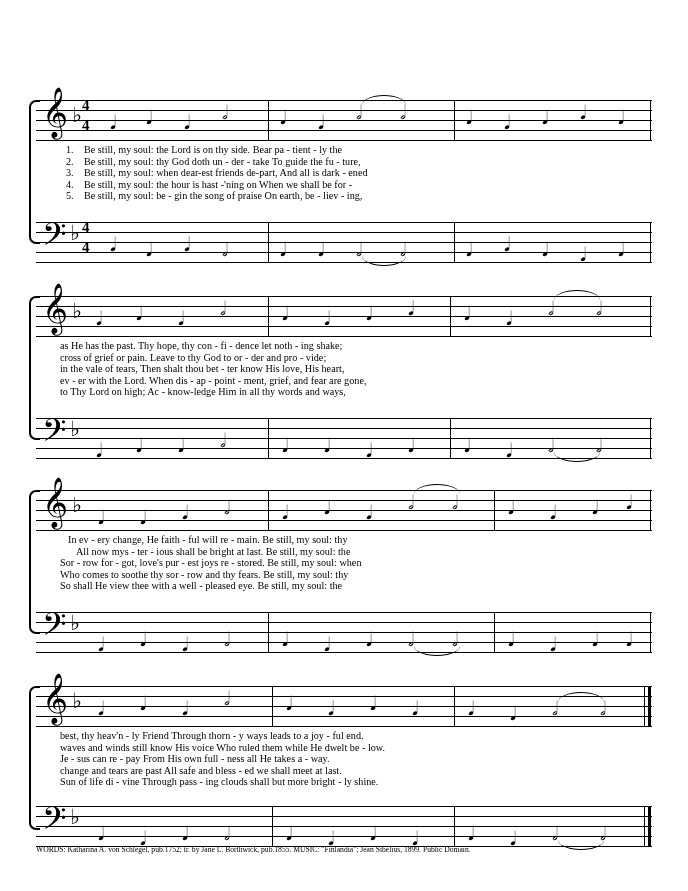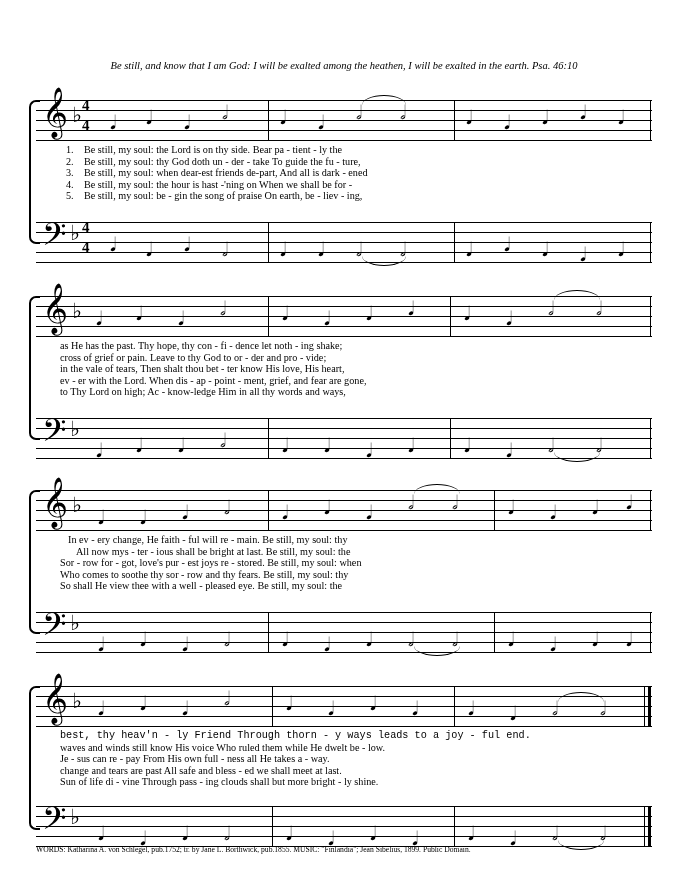--- a/index.html
+++ b/index.html
@@ -147,21 +147,20 @@
   .lyric-line span.w {
     position: absolute;
     top: 0;
   }
 </style>
 </head>
 <body>
 
 <div id="page">
 
-  <div class="subtitle">Be still, and know that I am God: I will be exalted among the heathen, I will be exalted in the earth. Psa. 46:10</div>
 
   <div class="system" style="top:100px;">
 
     <div class="staff">
       <div class="line l0"></div>
         <div class="line l1"></div>
         <div class="line l2"></div>
         <div class="line l3"></div>
         <div class="line l4"></div>
       <div class="brace" style="top:0px;height:140px;"></div>
@@ -421,21 +420,21 @@
       <div class="note" style="left:516px;top:13px;">𝅗𝅥</div>
       <div class="slur" style="left:522px;top:6px;width:46px;"></div>
       <div class="note" style="left:564px;top:13px;">𝅗𝅥</div>
       <div class="barline" style="left:608px;"></div>
       <div class="barline thick" style="left:612px;"></div>
     </div>
   </div>
 
   <div class="lyrics" style="top:730px;">
     <div class="lyric-line">
-      <span class="w" style="left:24px;font-family:Liberation Mono, monospace;">best,  thy heav'n - ly  Friend        Through thorn - y ways   leads  to  a   joy - ful  end.</span>
+      <span class="w" style="left:24px;">best,  thy heav'n - ly  Friend        Through thorn - y ways   leads  to  a   joy - ful  end.</span>
     </div>
     <div class="lyric-line">
       <span class="w" style="left:24px;">waves and winds still  know             His  voice Who ruled    them while He dwelt  be - low.</span>
     </div>
     <div class="lyric-line">
       <span class="w" style="left:24px;">Je -  sus  can  re - pay                From  His own full - ness  all  He takes  a - way.</span>
     </div>
     <div class="lyric-line">
       <span class="w" style="left:24px;">change and tears are  past              All  safe and bless - ed   we  shall meet  at   last.</span>
     </div>

